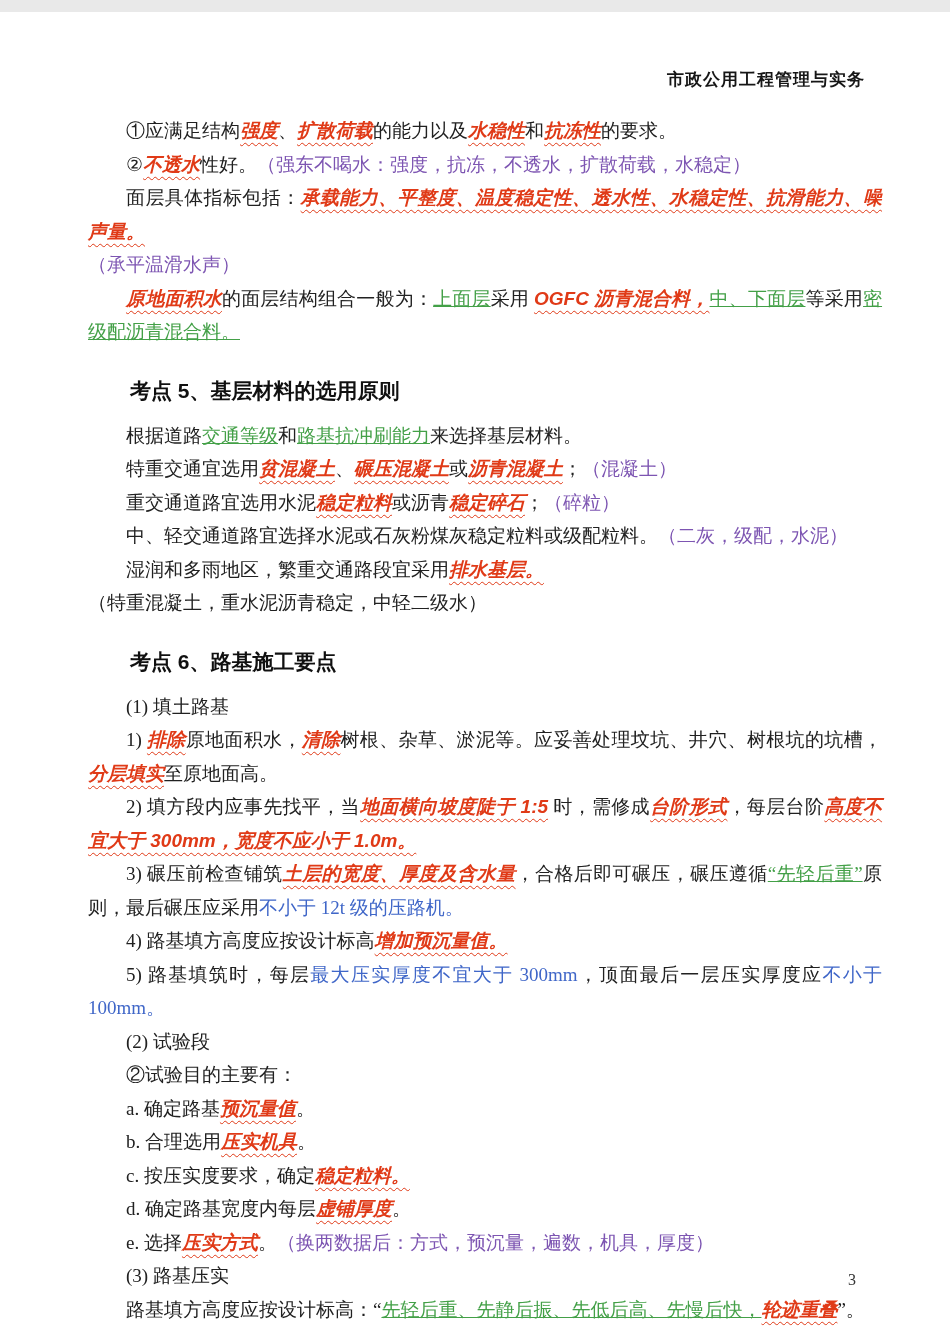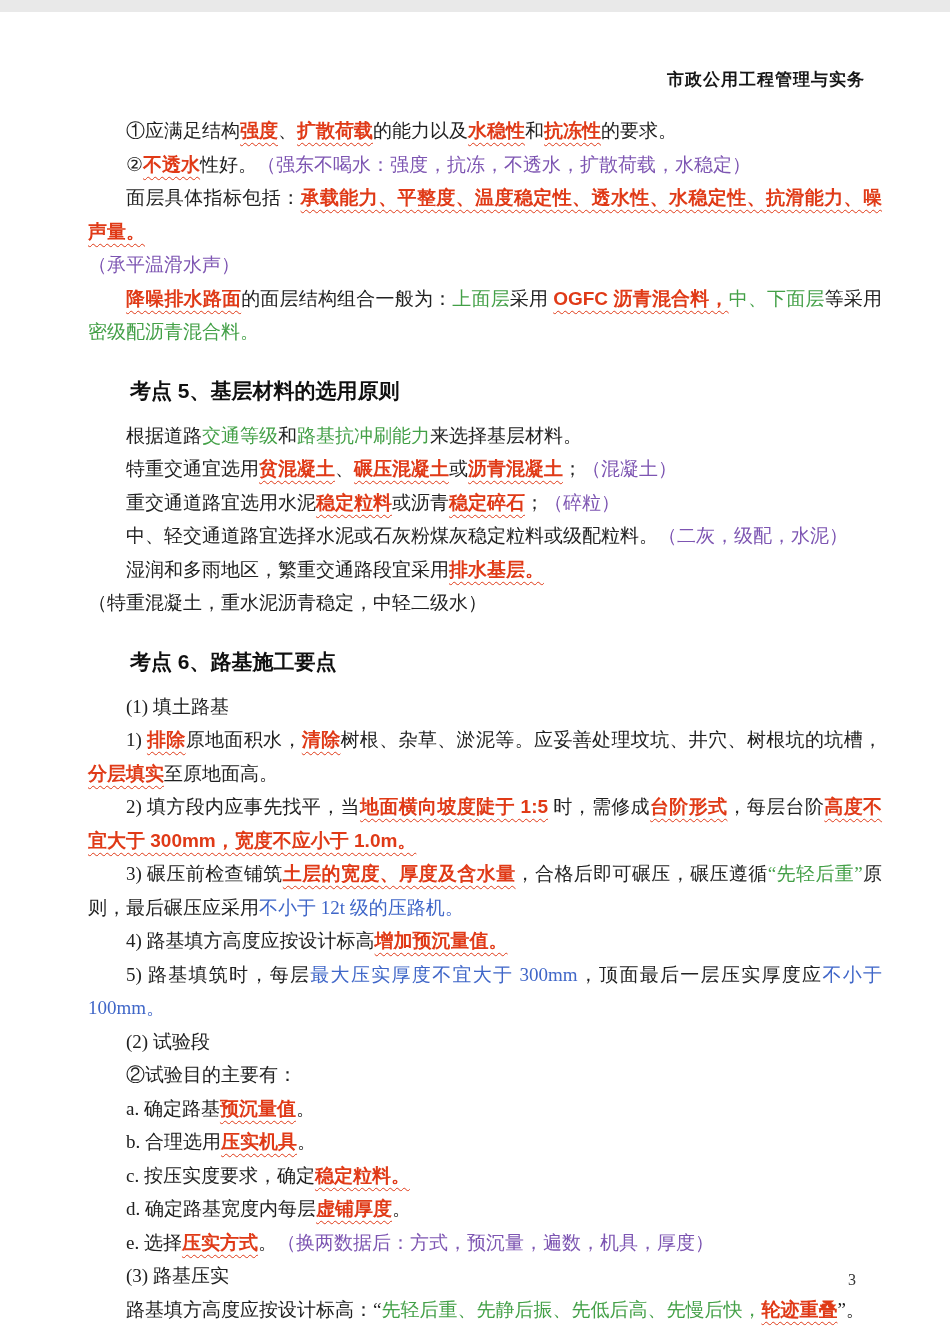--- a/index.html
+++ b/index.html
@@ -28,42 +28,43 @@
     font-size:21px; font-weight:bold; color:#101010;
     margin:27px 0 13px 0; padding-left:2em; line-height:30px;
   }
   .seg-k{color:var(--ink);}
   .seg-r{
     color:var(--red); font-weight:bold;
     font-family:"Liberation Sans","DejaVu Sans",sans-serif;
     text-decoration-line:underline; text-decoration-style:wavy;
     text-decoration-color:var(--red); text-decoration-thickness:1px;
     text-underline-offset:5px;
+    font-style:italic;
   }
-  .seg-g{color:var(--green);}
+  .seg-g{color:var(--green);text-decoration:underline;}
   .seg-p{color:var(--purple);}
   .seg-b{color:var(--blue);}
   .page-number{
     position:absolute; right:94px; bottom:56px;
     font-size:16px; color:#333;
     font-family:"Liberation Serif","DejaVu Serif",serif;
   }
 </style>
 </head>
 <body>
 
 <div class="page">
   <div class="header-title">市政公用工程管理与实务</div>
 
   <div class="doc-body">
       <p class="para"><span class="seg-k">①应满足结构</span><span class="seg-r">强度</span><span class="seg-k">、</span><span class="seg-r">扩散荷载</span><span class="seg-k">的能力以及</span><span class="seg-r">水稳性</span><span class="seg-k">和</span><span class="seg-r">抗冻性</span><span class="seg-k">的要求。</span></p>
       <p class="para"><span class="seg-k">②</span><span class="seg-r">不透水</span><span class="seg-k">性好。</span><span class="seg-p">（强东不喝水：强度，抗冻，不透水，扩散荷载，水稳定）</span></p>
       <p class="para"><span class="seg-k">面层具体指标包括：</span><span class="seg-r">承载能力、平整度、温度稳定性、透水性、水稳定性、抗滑能力、噪声量。</span></p>
       <p class="para flush"><span class="seg-p">（承平温滑水声）</span></p>
-      <p class="para"><span class="seg-r">降噪排水路面</span><span class="seg-k">的面层结构组合一般为：</span><span class="seg-g">上面层</span><span class="seg-k">采用 </span><span class="seg-r">OGFC 沥青混合料，</span><span class="seg-g">中、下面层</span><span class="seg-k">等采用</span><span class="seg-g">密级配沥青混合料。</span></p>
+      <p class="para"><span class="seg-r">原地面积水</span><span class="seg-k">的面层结构组合一般为：</span><span class="seg-g">上面层</span><span class="seg-k">采用 </span><span class="seg-r">OGFC 沥青混合料，</span><span class="seg-g">中、下面层</span><span class="seg-k">等采用</span><span class="seg-g">密级配沥青混合料。</span></p>
       <h2 class="kaodian">考点 5、基层材料的选用原则</h2>
       <p class="para"><span class="seg-k">根据道路</span><span class="seg-g">交通等级</span><span class="seg-k">和</span><span class="seg-g">路基抗冲刷能力</span><span class="seg-k">来选择基层材料。</span></p>
       <p class="para"><span class="seg-k">特重交通宜选用</span><span class="seg-r">贫混凝土</span><span class="seg-k">、</span><span class="seg-r">碾压混凝土</span><span class="seg-k">或</span><span class="seg-r">沥青混凝土</span><span class="seg-k">；</span><span class="seg-p">（混凝土）</span></p>
       <p class="para"><span class="seg-k">重交通道路宜选用水泥</span><span class="seg-r">稳定粒料</span><span class="seg-k">或沥青</span><span class="seg-r">稳定碎石</span><span class="seg-k">；</span><span class="seg-p">（碎粒）</span></p>
       <p class="para"><span class="seg-k">中、轻交通道路宜选择水泥或石灰粉煤灰稳定粒料或级配粒料。</span><span class="seg-p">（二灰，级配，水泥）</span></p>
       <p class="para"><span class="seg-k">湿润和多雨地区，繁重交通路段宜采用</span><span class="seg-r">排水基层。</span></p>
       <p class="para flush"><span class="seg-k">（特重混凝土，重水泥沥青稳定，中轻二级水）</span></p>
       <h2 class="kaodian">考点 6、路基施工要点</h2>
       <p class="para"><span class="seg-k">(1) 填土路基</span></p>
       <p class="para"><span class="seg-k">1) </span><span class="seg-r">排除</span><span class="seg-k">原地面积水，</span><span class="seg-r">清除</span><span class="seg-k">树根、杂草、淤泥等。应妥善处理坟坑、井穴、树根坑的坑槽，</span><span class="seg-r">分层填实</span><span class="seg-k">至原地面高。</span></p>

